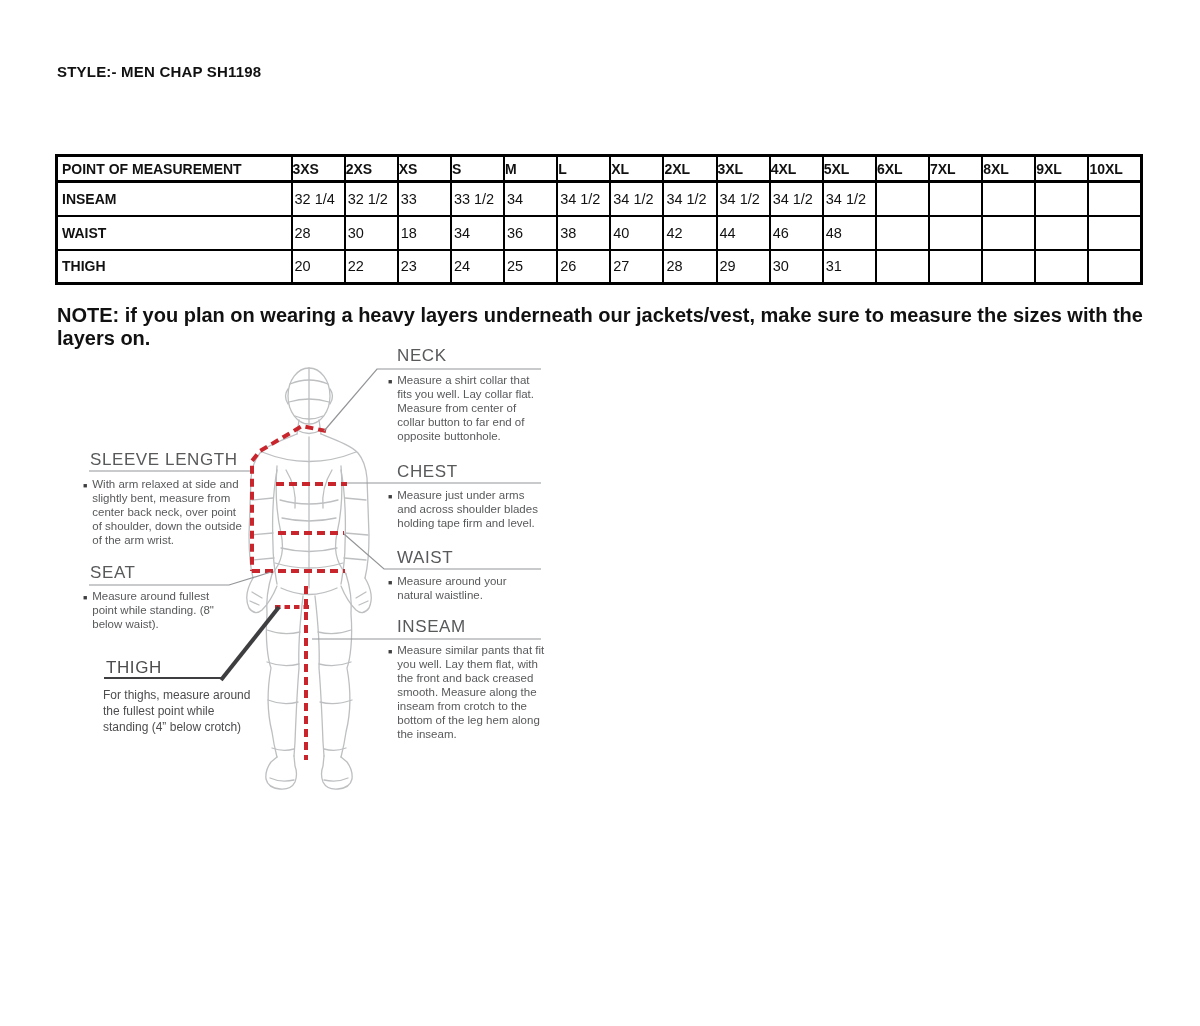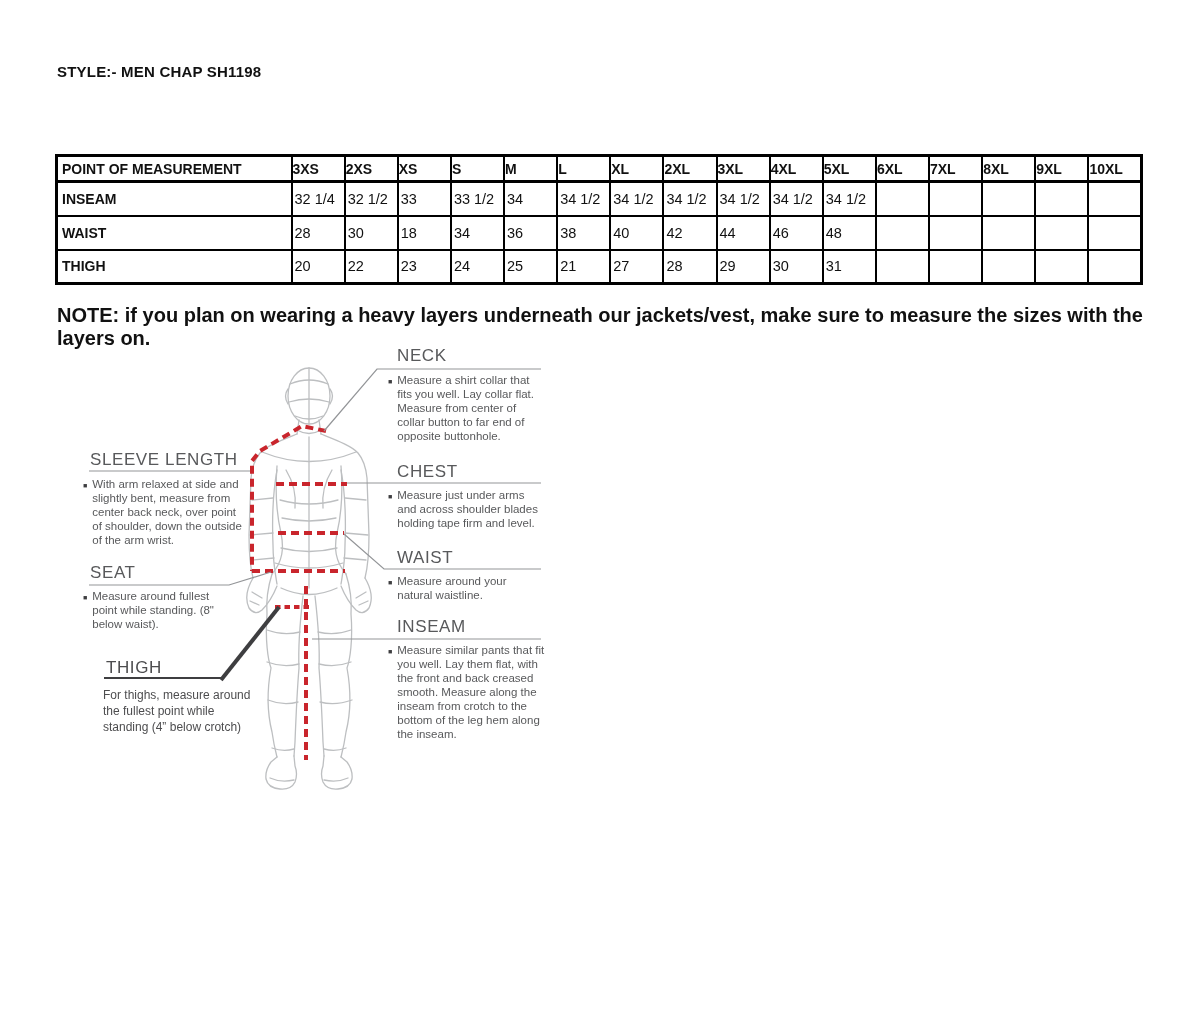--- a/index.html
+++ b/index.html
@@ -131,21 +131,21 @@
           <td></td>
           <td></td>
         </tr>
       <tr>
           <td>THIGH</td>
           <td>20</td>
           <td>22</td>
           <td>23</td>
           <td>24</td>
           <td>25</td>
-          <td>21</td>
+          <td>26</td>
           <td>27</td>
           <td>28</td>
           <td>29</td>
           <td>30</td>
           <td>31</td>
           <td></td>
           <td></td>
           <td></td>
           <td></td>
           <td></td>

